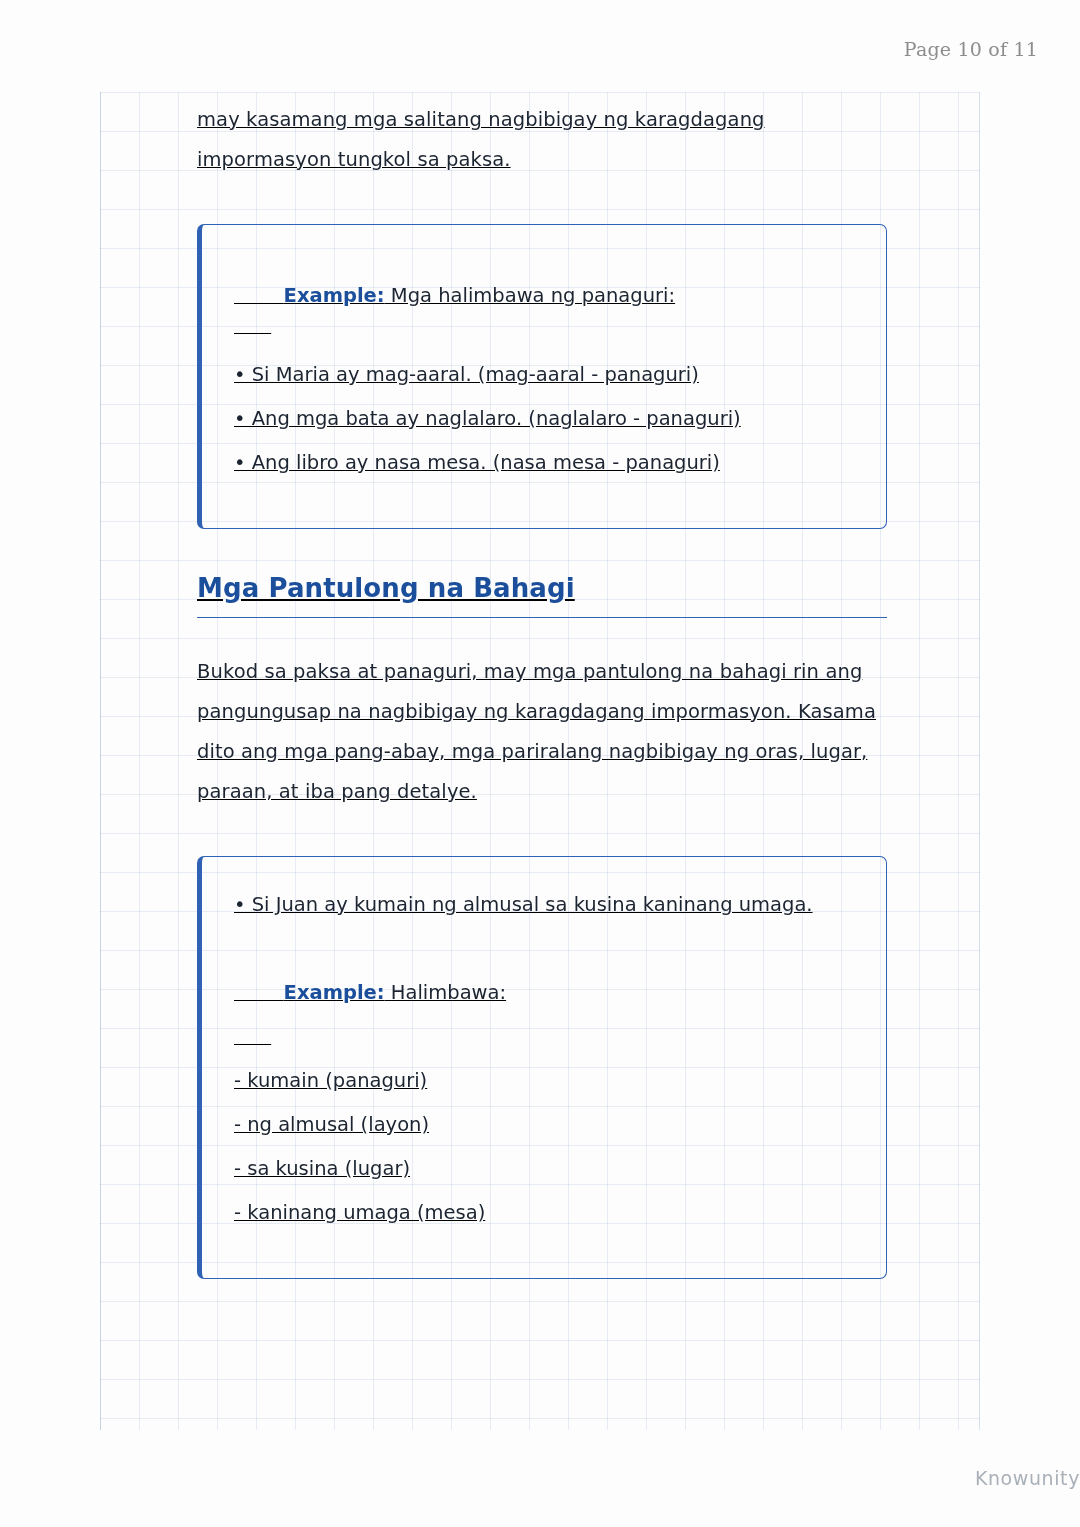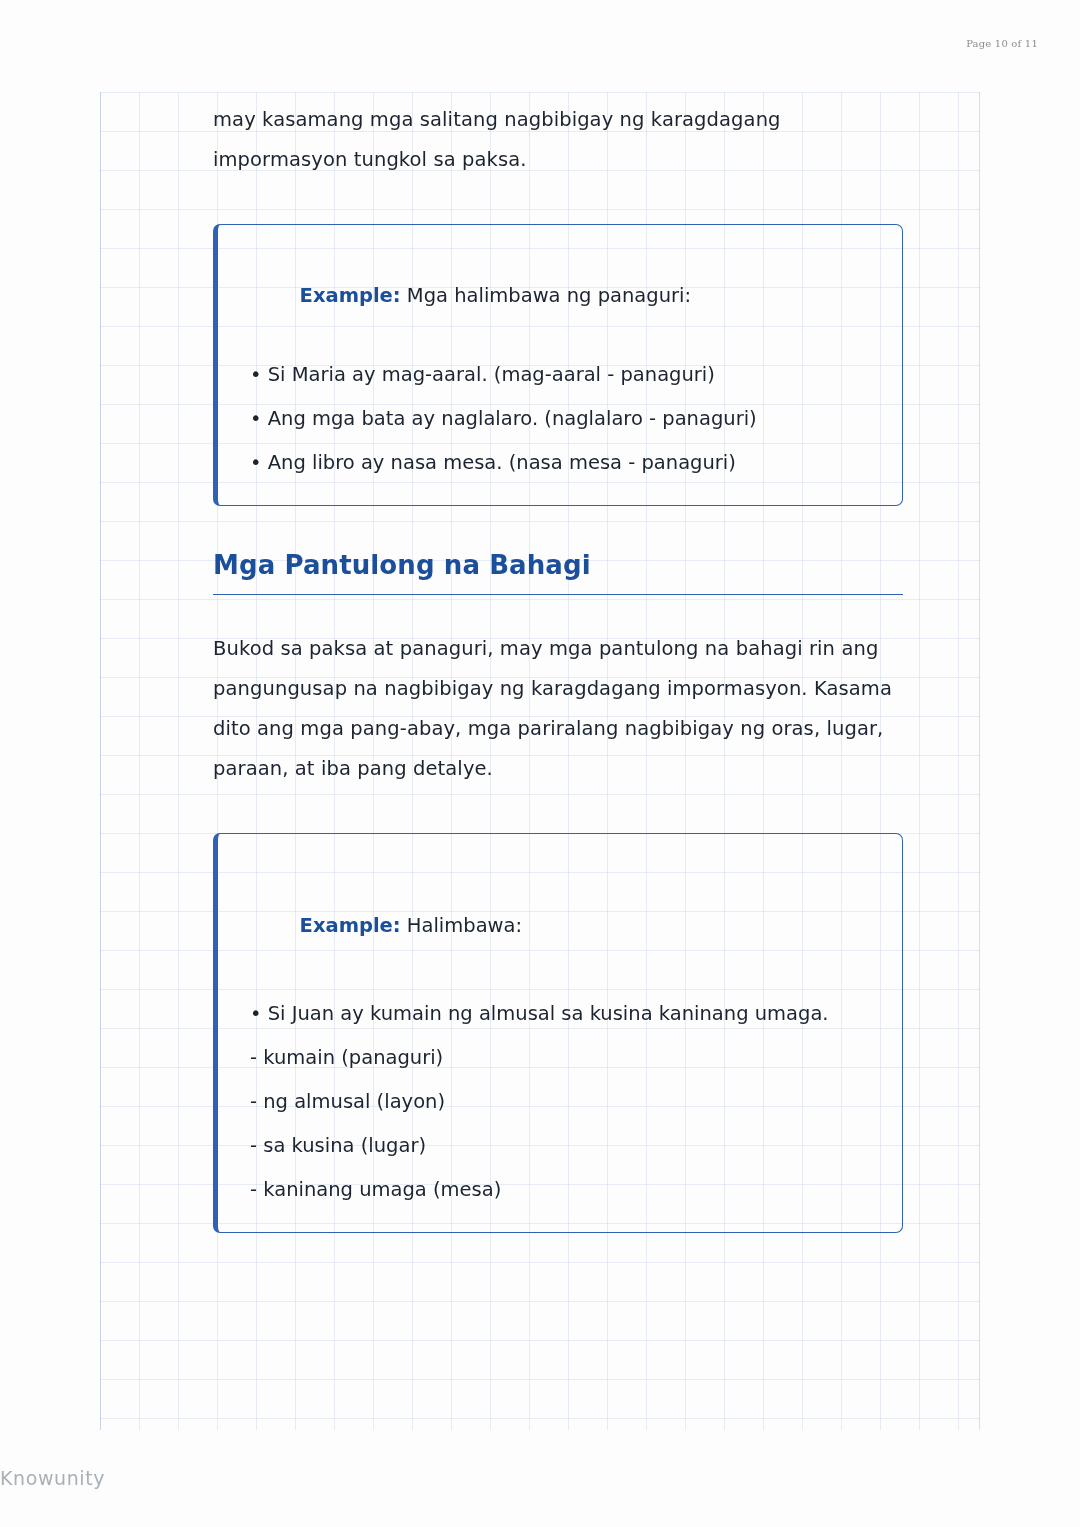--- a/index.html
+++ b/index.html
@@ -39,50 +39,51 @@
   }
   .grid-edge-left { left: 100px; }
   .grid-edge-right { left: 979px; }
 
   
   .page-number {
     position: absolute;
     right: 42px;
     top: 38px;
     font-family: "DejaVu Serif", serif;
-    font-size: 10px;
+    font-size: 19px;
     color: #8d8d8d;
     letter-spacing: 0.2px;
   }
 
   
   .content {
     position: absolute;
-    left: 213px;
+    left: 197px;
     top: 100px;
     width: 690px;
+    text-decoration: underline;
   }
 
   p.body-text {
     margin: 0;
     font-size: 19.5px;
     line-height: 40px;
     color: #1b2430;
     letter-spacing: 0.1px;
   }
   .spacer-34 { height: 34px; }
   .spacer-44 { height: 44px; }
 
   
   .callout {
     position: relative;
     border: 1px solid #2f62b5;
     border-left: 5px solid #2f62b5;
     border-radius: 7px;
-    padding: 26px 30px 20px 32px;
+    padding: 26px 30px 43px 32px;
     box-sizing: border-box;
     background: transparent;
   }
   .callout-line {
     font-size: 19.5px;
     line-height: 44px;
     color: #1b2430;
     white-space: pre-wrap;
   }
   .callout-line.first { line-height: 30px; margin-bottom: 12px; }
@@ -105,21 +106,21 @@
     background: #2f62b5;
     width: 690px;
   }
 
   
   .footer-brand {
     position: absolute;
     left: 0;
     right: 0;
     bottom: 38px;
-    text-align: left;
+    text-align: right;
     font-size: 19px;
     color: #a9b0b8;
     letter-spacing: 0.6px;
   }
 </style>
 </head>
 <body>
 
 <div class="page">
 
@@ -149,24 +150,24 @@
     <div class="section-heading">Mga Pantulong na Bahagi</div>
     <div class="section-rule"></div>
 
     <div class="spacer-34"></div>
 
     <p class="body-text">Bukod sa paksa at panaguri, may mga pantulong na bahagi rin ang pangungusap na nagbibigay ng karagdagang impormasyon. Kasama dito ang mga pang-abay, mga pariralang nagbibigay ng oras, lugar, paraan, at iba pang detalye.</p>
 
     <div class="spacer-44"></div>
 
     <div class="callout">
+      <div class="callout-line wrap">• Si Juan ay kumain ng almusal sa kusina kaninang umaga.</div>
       <div class="callout-line wrap">
         <span class="callout-label">Example:</span><span> Halimbawa:</span>
       </div>
-      <div class="callout-line wrap">• Si Juan ay kumain ng almusal sa kusina kaninang umaga.</div>
       <div class="callout-line">- kumain (panaguri)</div>
       <div class="callout-line">- ng almusal (layon)</div>
       <div class="callout-line">- sa kusina (lugar)</div>
       <div class="callout-line">- kaninang umaga (mesa)</div>
     </div>
 
   </div>
 
   <div class="footer-brand">Knowunity</div>
 

